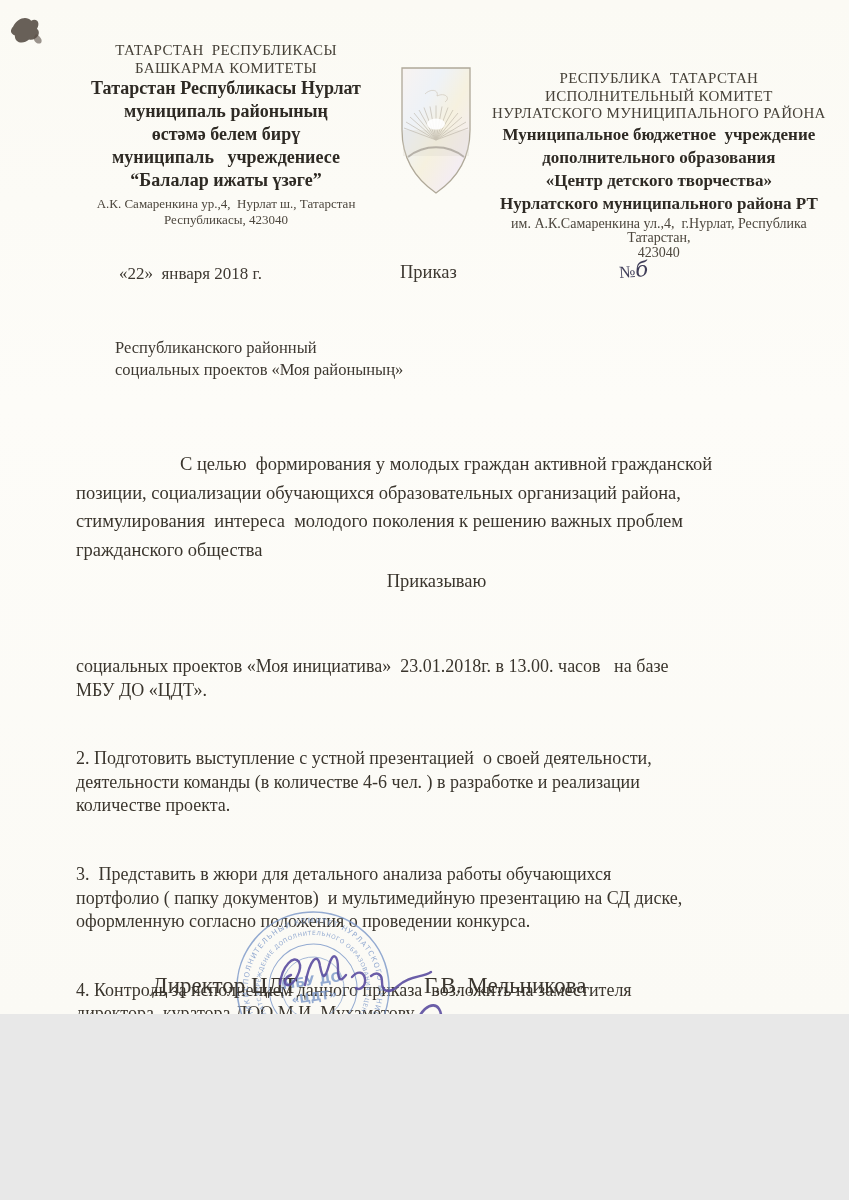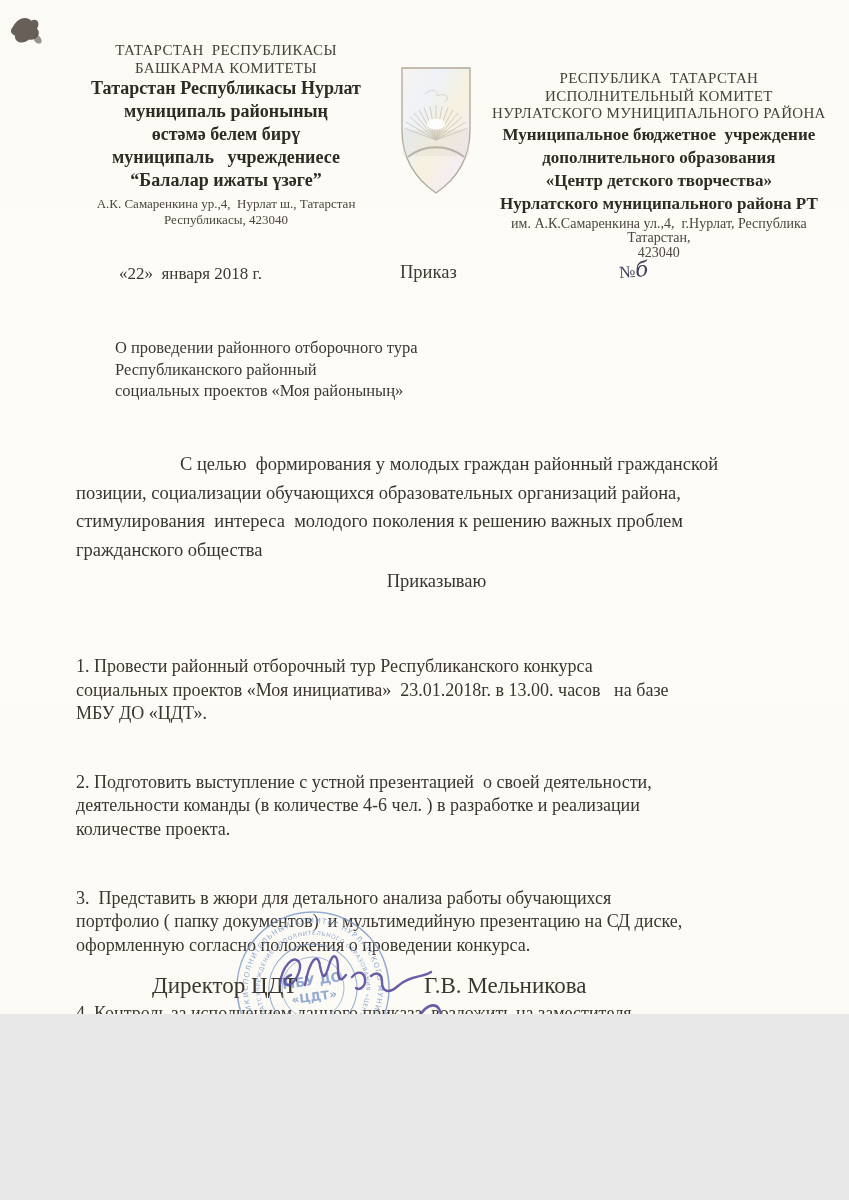--- a/index.html
+++ b/index.html
@@ -131,36 +131,35 @@
     </div>
   </div>
 
   <div class="abs order-date prewrap">«22»  января 2018 г.</div>
   <div class="abs order-title">Приказ</div>
   <div class="abs order-no">
     <span>№</span><span class="hand">б</span>
   </div>
 
   <div class="abs subject">
-      <div class="prewrap">О проведении районного отборочного тура</div>
       <div class="prewrap">Республиканского районный</div>
       <div class="prewrap">социальных проектов «Моя районының»</div>
     </div>
 
   <div class="abs intro">
-      <div class="prewrap">С целью  формирования у молодых граждан районный гражданской</div>
+      <div class="prewrap">С целью  формирования у молодых граждан активной гражданской</div>
       <div class="prewrap">позиции, социализации обучающихся образовательных организаций района,</div>
       <div class="prewrap">стимулирования  интереса  молодого поколения к решению важных проблем</div>
       <div class="prewrap">гражданского общества</div>
     </div>
 
   <div class="abs rezword center">Приказываю</div>
 
   <div class="abs items prewrap">
-    <div class="item"><div class="prewrap">1. Провести районный отборочный тур Республиканского конкурса</div><div class="prewrap">социальных проектов «Моя инициатива»  23.01.2018г. в 13.00. часов   на базе</div><div class="prewrap">МБУ ДО «ЦДТ».</div></div>
+    <div class="item"><div class="prewrap">социальных проектов «Моя инициатива»  23.01.2018г. в 13.00. часов   на базе</div><div class="prewrap">МБУ ДО «ЦДТ».</div></div>
     <div class="item"><div class="prewrap">2. Подготовить выступление с устной презентацией  о своей деятельности,</div><div class="prewrap">деятельности команды (в количестве 4-6 чел. ) в разработке и реализации</div><div class="prewrap">количестве проекта.</div></div>
     <div class="item"><div class="prewrap">3.  Представить в жюри для детального анализа работы обучающихся</div><div class="prewrap">портфолио ( папку документов)  и мультимедийную презентацию на СД диске,</div><div class="prewrap">оформленную согласно положения о проведении конкурса.</div></div>
     <div class="item"><div class="prewrap">4. Контроль за исполнением данного приказа  возложить на заместителя</div><div class="prewrap">директора, куратора ДОО М.И. Мухаметову.</div></div>
   </div>
 
   <svg class="abs stamp" width="160" height="160" viewBox="0 0 160 160">
     <defs>
       <path id="ringOut" d="M 15,80 A 65,65 0 1 1 145,80 A 65,65 0 1 1 15,80"></path>
       <path id="ringIn" d="M 27,80 A 53,53 0 1 1 133,80 A 53,53 0 1 1 27,80"></path>
     </defs>

